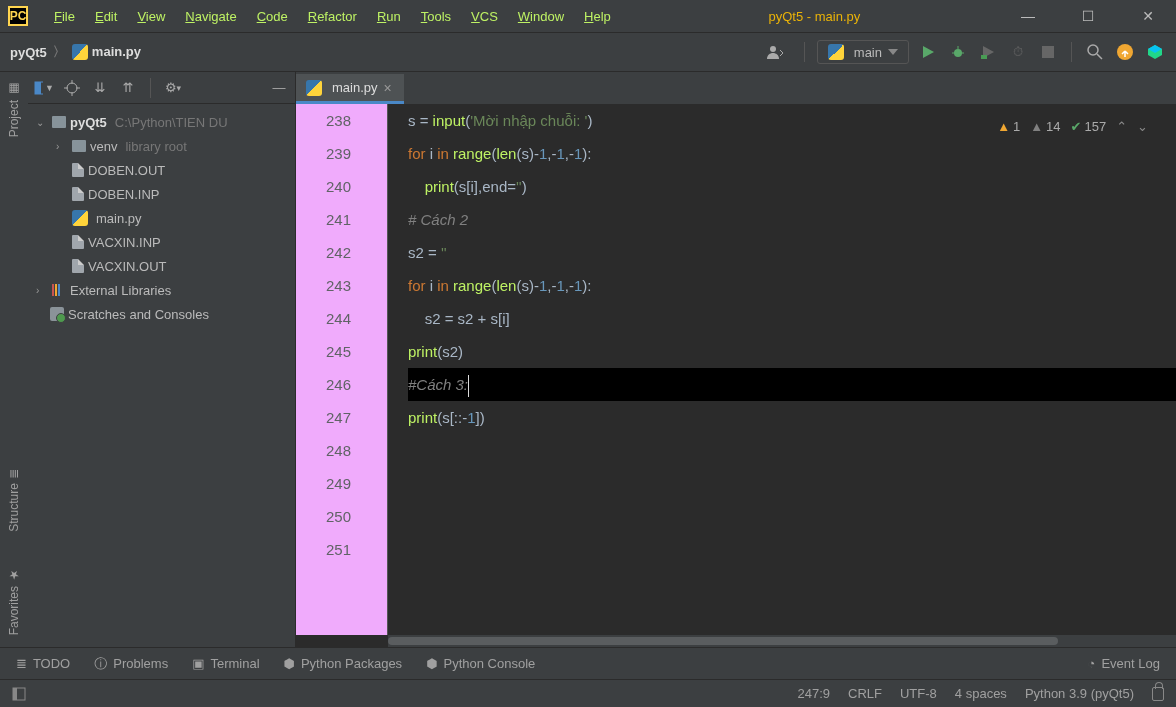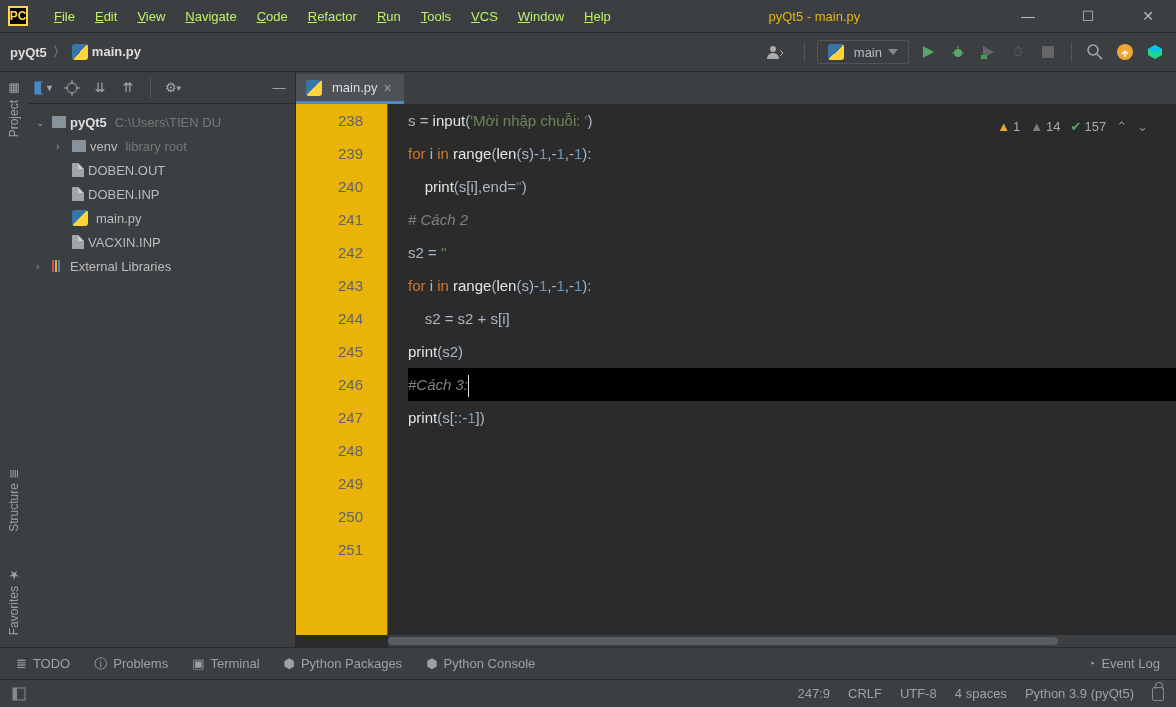--- a/index.html
+++ b/index.html
@@ -51,26 +51,26 @@
 .lib-icon span { display:inline-block; width:2px; height:12px; margin-right:1px; }
 .scratch-icon { width:14px; height:14px; background:#8a9399; border-radius:2px; position:relative; }
 .scratch-icon::after { content:''; position:absolute; right:-2px; bottom:-2px; width:8px; height:8px; background:#4e9a4e; border-radius:50%; border:1px solid #3c3f41; }
 
 
 .editor-area { flex:1; display:flex; flex-direction:column; background:#2b2b2b; }
 .tab-bar { height:32px; background:#3c3f41; display:flex; align-items:flex-end; }
 .tab { height:30px; padding:0 12px 0 10px; display:flex; align-items:center; gap:6px; background:#4e5254; border-bottom:3px solid #4a88c7; color:#ddd; cursor:pointer; }
 .tab-close { color:#999; font-size:14px; cursor:pointer; }
 .editor-body { flex:1; display:flex; font-family:"JetBrains Mono","Consolas",monospace; font-size:15px; line-height:33px; position:relative; overflow:auto; }
-.gutter { width:92px; text-align:right; padding-right:24px; color:#606366; background:#eab308; border-right:1px solid #555; }
+.gutter { width:92px; text-align:right; padding-right:36px; color:#606366; background:#f0abfc; border-right:1px solid #555; }
 .gutter-line { height:33px; }
 .code-col { flex:1; padding-left:20px; position:relative; }
 .code-line { height:33px; white-space:pre; }
 .kw { color:#cc7832; }
-.fn { color:#e5e5e5; }
+.fn { color:#bef264; }
 .str { color:#6a8759; }
 .cmt { color:#808080; font-style:italic; }
 .txt { color:#a9b7c6; }
 .num { color:#6897bb; }
 .id { color:#a9b7c6; }
 .caret-bg { background:#000000; }
 .caret { display:inline-block; width:1px; height:22px; background:#ddd; vertical-align:middle; animation:blink 1s infinite; }
 @keyframes blink { 50% { opacity:0; } }
 
 
@@ -226,21 +226,21 @@
       <div class="separator-v"></div>
       <div class="proj-tool">⚙<span style="font-size:9px;">▾</span></div>
       <div style="flex:1"></div>
       <div class="proj-tool">—</div>
     </div>
     <div class="proj-tree">
       <div class="tree-row">
         <span class="arrow">⌄</span>
         <span class="folder-icon root"></span>
         <span class="tree-label bold">pyQt5</span>
-        <span class="tree-hint">C:\Users\TIEN DU</span>
+        <span class="tree-hint">C:\Python\TIEN DU</span>
       </div>
       <div class="tree-row" style="padding-left:28px;">
         <span class="arrow">›</span>
         <span class="folder-icon"></span>
         <span class="tree-label">venv</span>
         <span class="tree-hint">library root</span>
       </div>
       <div id="files-container">
           <div class="tree-row" style="padding-left: 44px;">
             <span class="file-icon"></span>
@@ -251,25 +251,33 @@
             <span class="tree-label">DOBEN.INP</span>
           </div>
           <div class="tree-row" style="padding-left: 44px;">
             <span class="py-icon"></span>
             <span class="tree-label">main.py</span>
           </div>
           <div class="tree-row" style="padding-left: 44px;">
             <span class="file-icon"></span>
             <span class="tree-label">VACXIN.INP</span>
           </div>
+          <div class="tree-row" style="padding-left: 44px;">
+            <span class="file-icon"></span>
+            <span class="tree-label">VACXIN.OUT</span>
+          </div>
         </div>
       <div class="tree-row" style="padding-left:8px;">
         <span class="arrow">›</span>
         <span class="lib-icon"><span style="background:#c75450"></span><span style="background:#f0a732"></span><span style="background:#4a88c7"></span></span>
         <span class="tree-label">External Libraries</span>
+      </div>
+      <div class="tree-row" style="padding-left:22px;">
+        <span class="scratch-icon"></span>
+        <span class="tree-label">Scratches and Consoles</span>
       </div>
     </div>
   </div>
 
   <div class="editor-area">
     <div class="tab-bar">
       <div class="tab">
         <span class="py-icon"></span>
         <span>main.py</span>
         <span class="tab-close">×</span>

